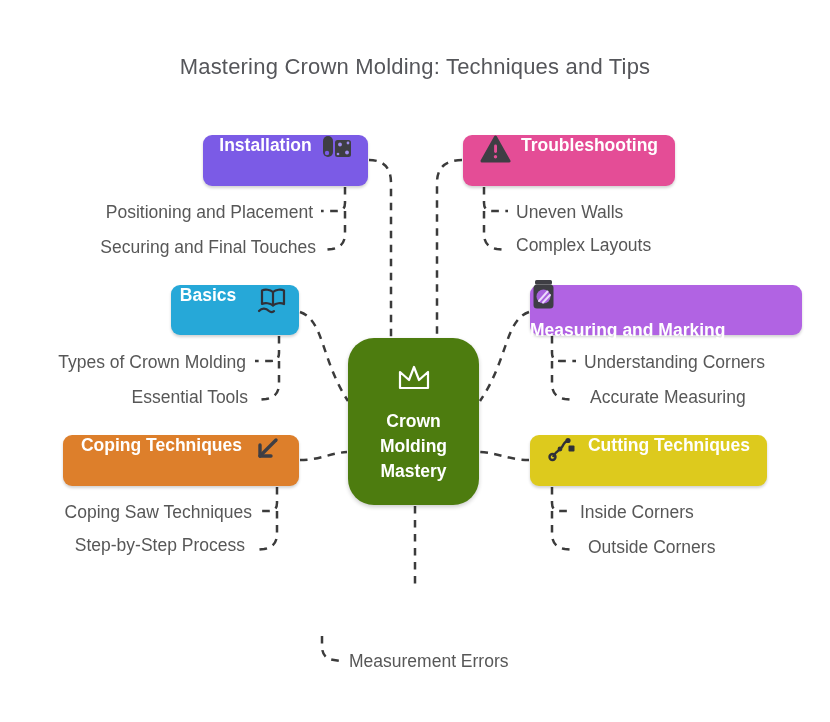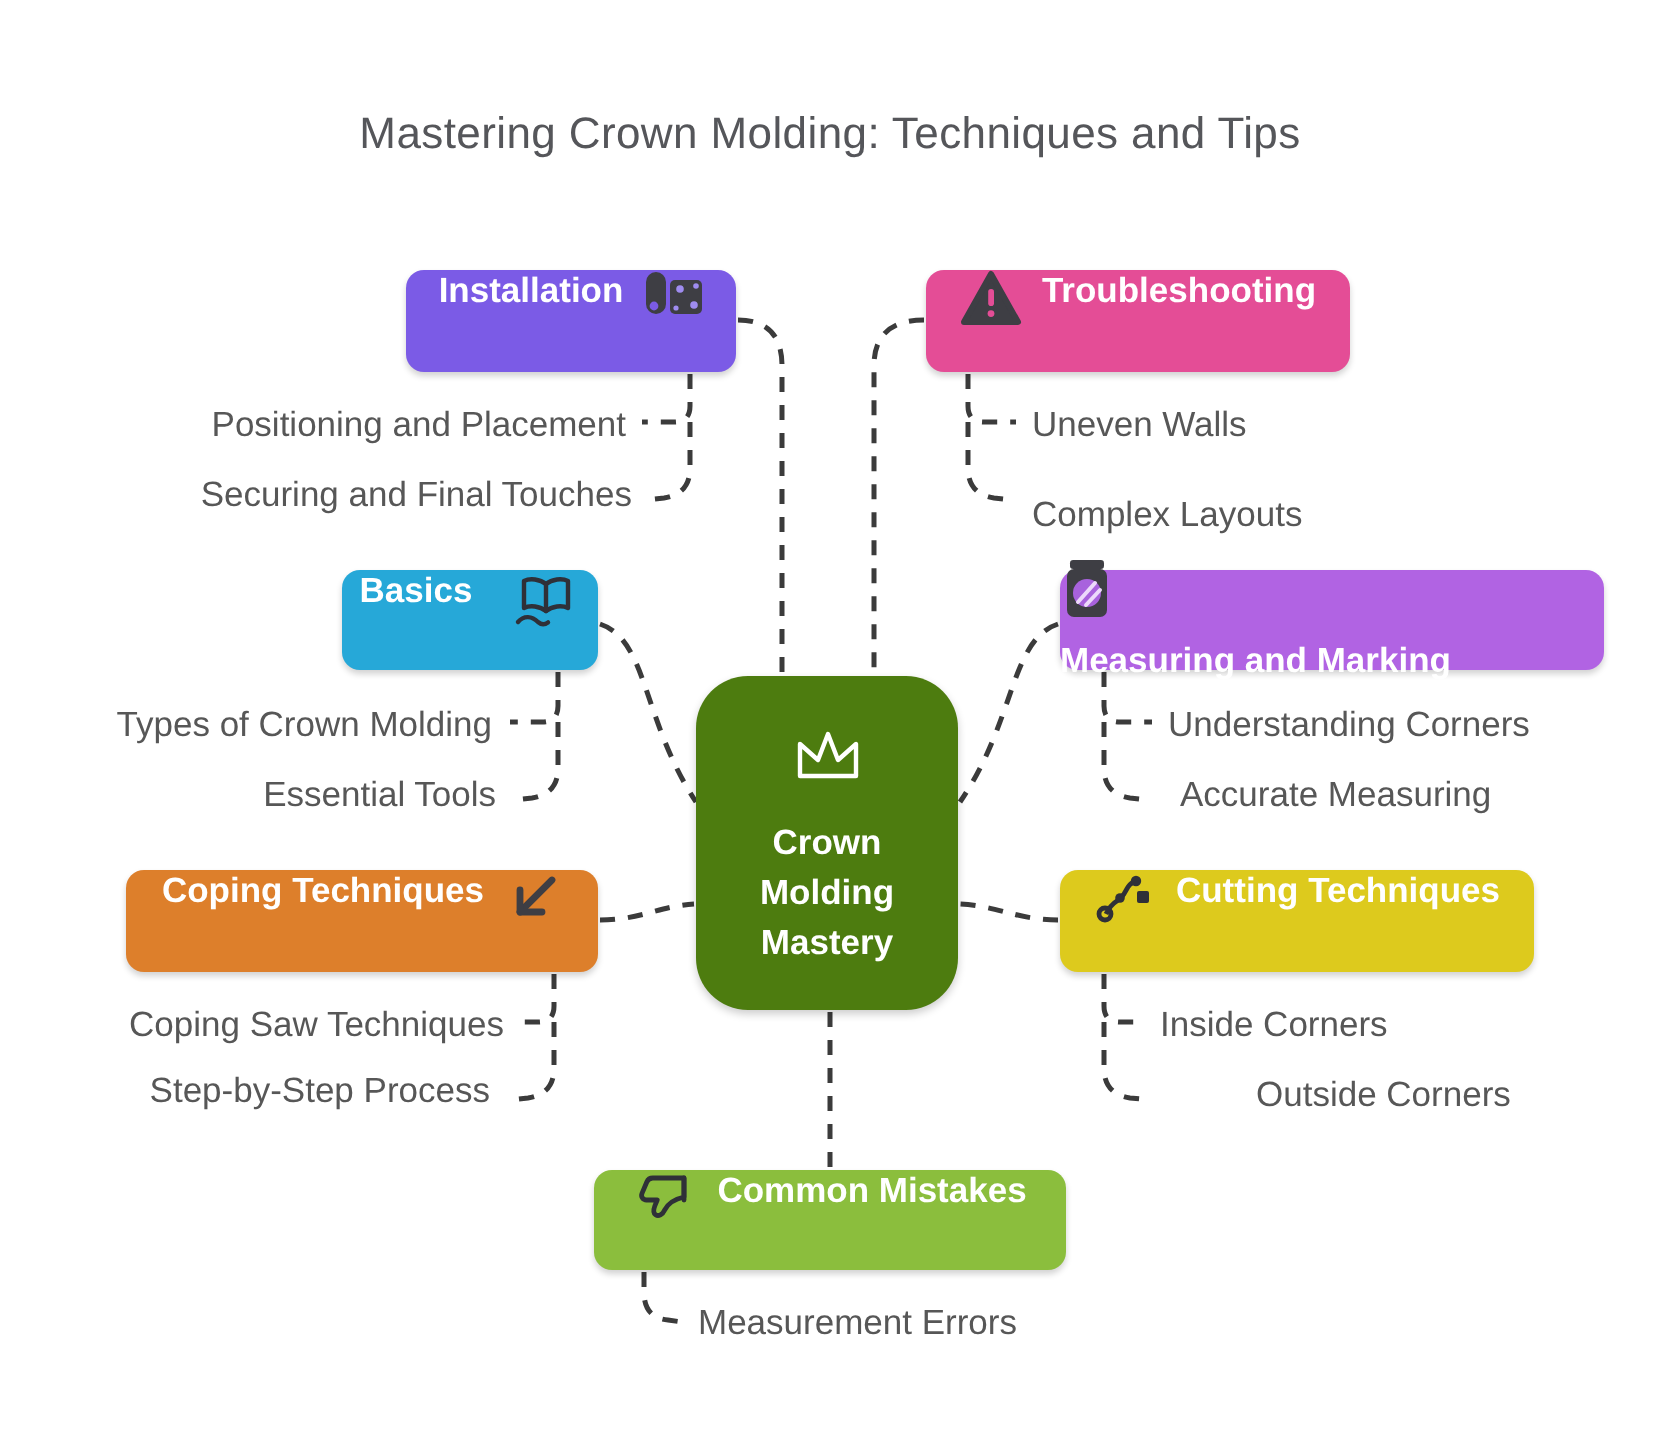--- a/index.html
+++ b/index.html
@@ -23,25 +23,25 @@
   
   #n-installation{left:203px;top:135px;width:165px;height:51px;}
   #n-troubleshooting{left:463px;top:135px;width:212px;height:51px;}
   #n-basics{left:171px;top:285px;width:128px;height:50px;}
   #n-measuring{left:530px;top:285px;width:272px;height:50px;}
   #n-coping{left:63px;top:435px;width:236px;height:51px;}
   #n-cutting{left:530px;top:435px;width:237px;height:51px;}
   #n-mistakes{left:297px;top:585px;width:236px;height:50px;}
   
   #s-pos{right:517px;top:202px;}   #s-sec{right:514px;top:237px;}
-  #s-uneven{left:516px;top:202px;} #s-complex{left:516px;top:247px;}
+  #s-uneven{left:516px;top:202px;} #s-complex{left:516px;top:235px;}
   #s-types{right:584px;top:352px;} #s-tools{right:582px;top:387px;}
   #s-under{left:584px;top:352px;}  #s-accur{left:590px;top:387px;}
   #s-copsaw{right:578px;top:502px;}#s-step{right:585px;top:535px;}
-  #s-inside{left:580px;top:502px;} #s-outside{left:588px;top:537px;margin-left:40px;}
+  #s-inside{left:580px;top:502px;} #s-outside{left:588px;top:537px;}
   #s-meas{left:349px;top:651px;}
 </style>
 </head>
 <body>
 
 <div class="stage">
 
   <svg class="connectors" width="830" height="722" viewBox="0 0 830 722">
     <g fill="none" stroke="#3b3b3b" stroke-width="2.5" stroke-dasharray="7.5 6.5">
       <path d="M 369 160 Q 391 160 391 183 L 391 337"></path>
@@ -134,29 +134,20 @@
         <path d="M6 22 C10 14 12 17 15 12 C17 8.5 18 6 21 6" stroke="#2f3038" stroke-width="2.4"></path>
         <circle cx="5.5" cy="22" r="3" stroke="#2f3038" stroke-width="2.4"></circle>
         <circle cx="13" cy="14" r="2.4" fill="#2f3038"></circle>
         <circle cx="21" cy="5.5" r="2.6" fill="#2f3038"></circle>
         <rect x="21.5" y="10.5" width="6" height="6" rx="1" fill="#2f3038"></rect>
       </svg>
     </span>
     <span>Cutting Techniques</span>
   </div>
 
-  <div class="node" id="n-mistakes" style="background: rgb(139, 190, 61);">
-    <span class="ic">
-      <svg width="32" height="29" viewBox="0 0 32 29" fill="none" stroke="#2f3038" stroke-width="2.4" stroke-linecap="round" stroke-linejoin="round">
-        <path d="M25 4 V15"></path>
-        <path d="M25 13.5 C20.5 14.5 17 16.5 15.2 20.2 C14.3 22.2 12.3 23.4 10.8 22.4 C9.5 21.5 9.8 19.6 10.4 18 L11.6 15 H6.2 C4.5 15 3.3 13.3 4 11.7 L6.4 6 C6.9 4.8 8.1 4 9.4 4 H25 Z"></path>
-      </svg>
-    </span>
-    <span>Common Mistakes</span>
-  </div>
 
   <div class="center-node" style="background: #4d7c0f;">
     <span class="ic">
       <svg width="44" height="36" viewBox="0 0 44 36" fill="none" stroke="#ffffff" stroke-width="2.2" stroke-linejoin="round">
         <path d="M8 28 V12 L17 20 L22 7 L27 20 L36 12 V28 Z"></path>
       </svg>
     </span>
     <div class="lines">
       <div>Crown</div>
       <div>Molding</div>

